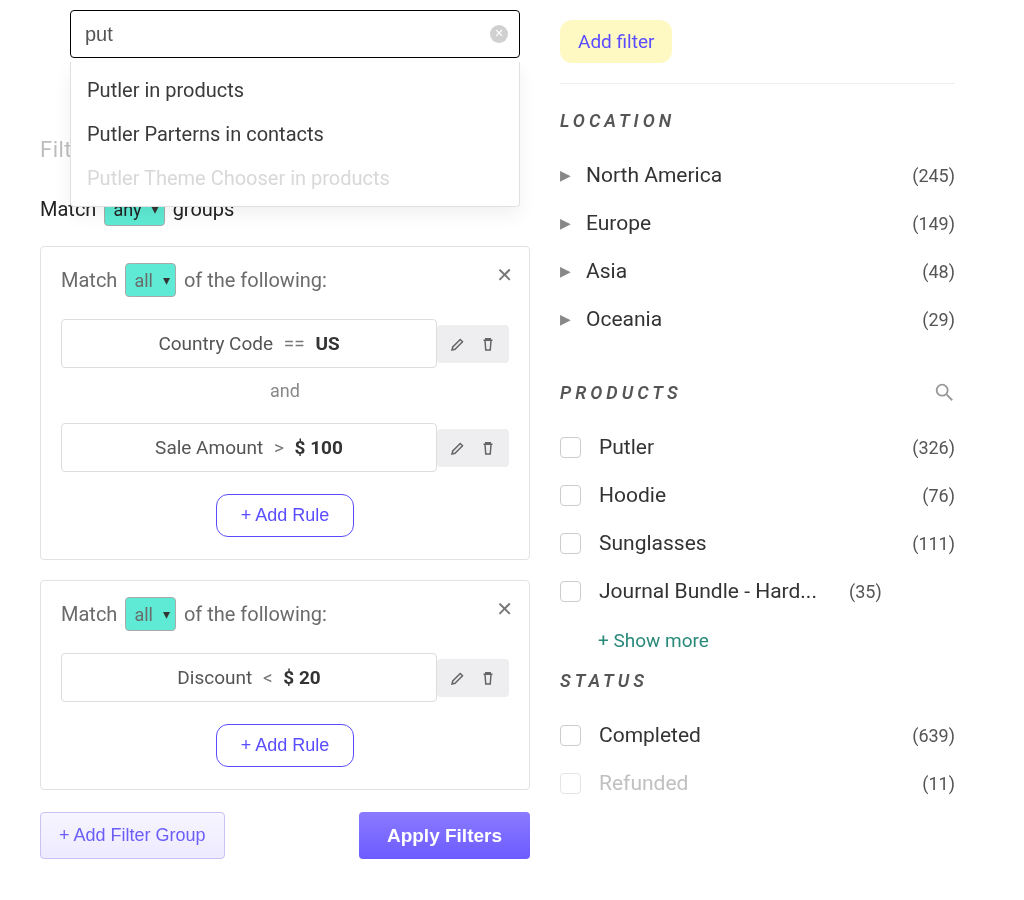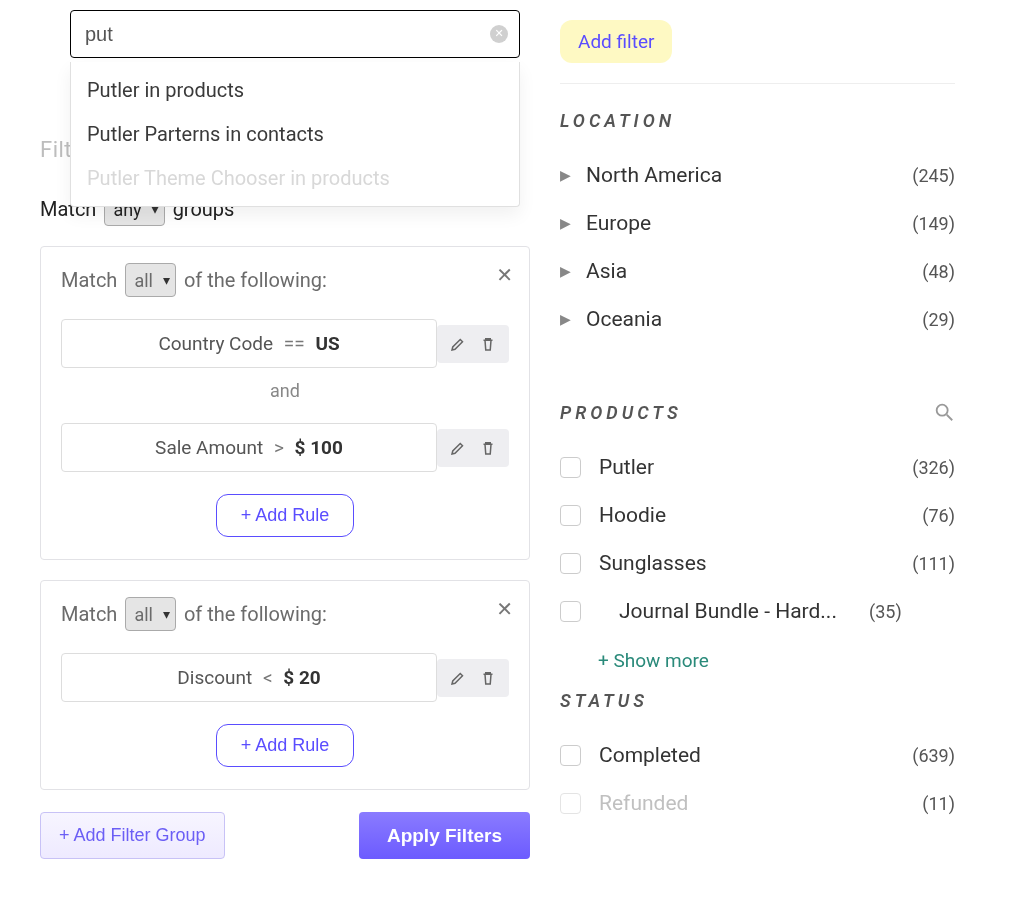--- a/index.html
+++ b/index.html
@@ -86,21 +86,21 @@
     display: flex;
     align-items: center;
     gap: 8px;
   }
   .select {
     height: 34px;
     border: 1px solid #aaa;
     border-radius: 4px;
     padding: 0 22px 0 8px;
     font-size: 18px;
-    background: #e5e5e5;
+    background: #5eead4;
     position: relative;
     display: inline-flex;
     align-items: center;
     cursor: pointer;
   }
   .select::after {
     content: "▾";
     position: absolute;
     right: 5px;
     font-size: 14px;
@@ -235,25 +235,25 @@
     margin-right: 18px;
   }
   .facet-row .label { flex: 1; }
   .facet-row .count { color: #555; font-size: 18px; }
   .show-more {
     color: #2a8a7a;
     font-size: 19px;
     padding: 14px 0 18px 38px;
     cursor: pointer;
   }
-  .section-gap { margin-top: 58px; }
+  .section-gap { margin-top: 38px; }
   .search-icon-svg { width: 22px; height: 22px; stroke: #999; fill: none; stroke-width: 2; cursor: pointer; }
   .status-faded { color: #c0c0c0; }
   .count-faded { color: #c0c0c0; }
-  .trunc { white-space: nowrap; overflow: hidden; text-overflow: ellipsis; max-width: 250px; margin-left: 20px; }
+  .trunc { white-space: nowrap; overflow: hidden; text-overflow: ellipsis; max-width: 250px; }
 </style>
 </head>
 <body>
 
 <div class="left-panel">
   <div class="search-wrap">
     <input class="search-input" value="put" style="">
     <span class="clear-btn">✕</span>
     <div class="suggestions">
       <div class="suggest-item">Putler in products</div>

